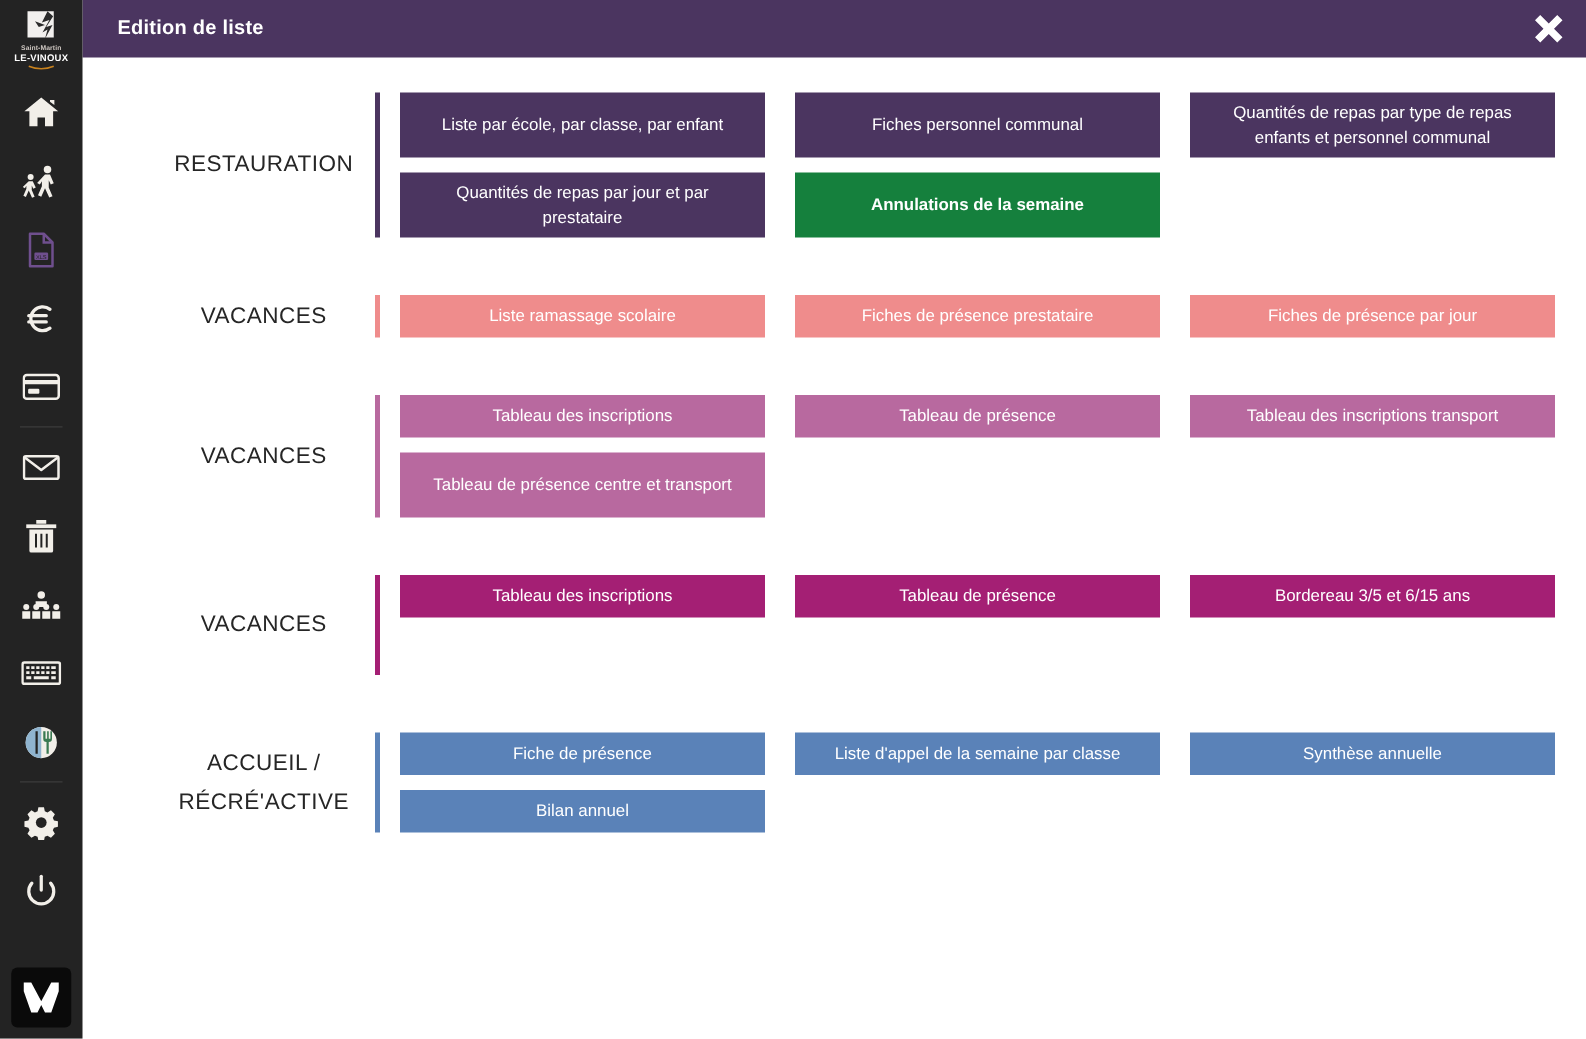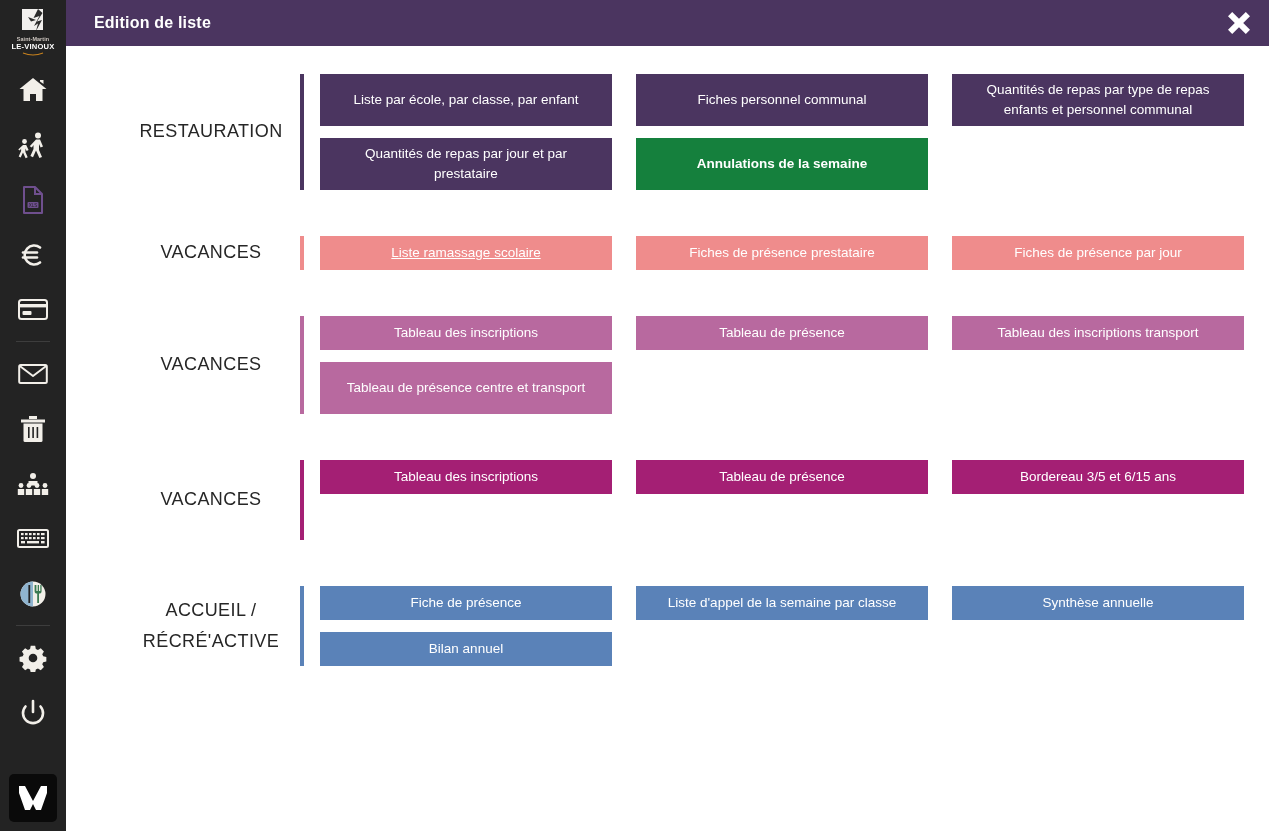--- a/index.html
+++ b/index.html
@@ -307,21 +307,21 @@
               </div>
               <div class="card h1 empty" style="background: transparent;"></div>
             </div>
           </div>
         </div>
         <div class="section sec-transport">
           <div class="section-label">VACANCES</div>
           <div class="section-body">
             <div class="accent-bar" style="background: rgb(239, 140, 140);"></div>
             <div class="cards-grid">
-              <div class="card h1" style="background: rgb(239, 140, 140); text-decoration: underline;">
+              <div class="card h1" style="background: rgb(239, 140, 140);">
                 <span>Liste ramassage scolaire</span>
               </div>
               <div class="card h1" style="background: rgb(239, 140, 140);">
                 <span>Fiches de présence prestataire</span>
               </div>
               <div class="card h1" style="background: rgb(239, 140, 140);">
                 <span>Fiches de présence par jour</span>
               </div>
             </div>
           </div>

